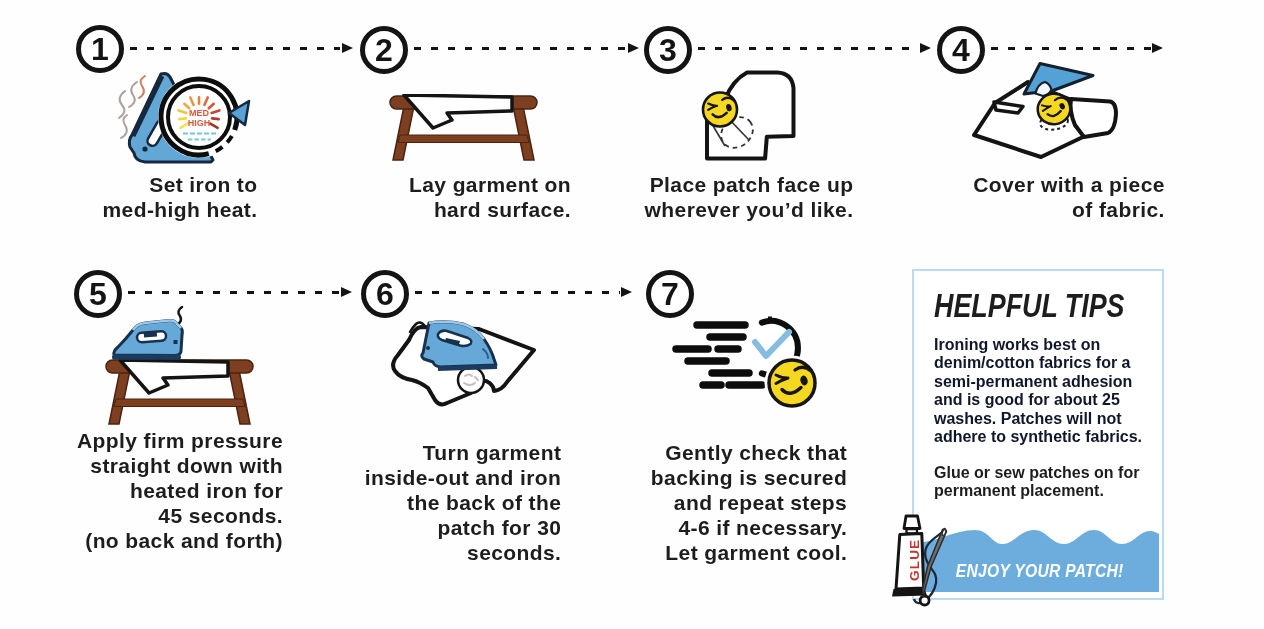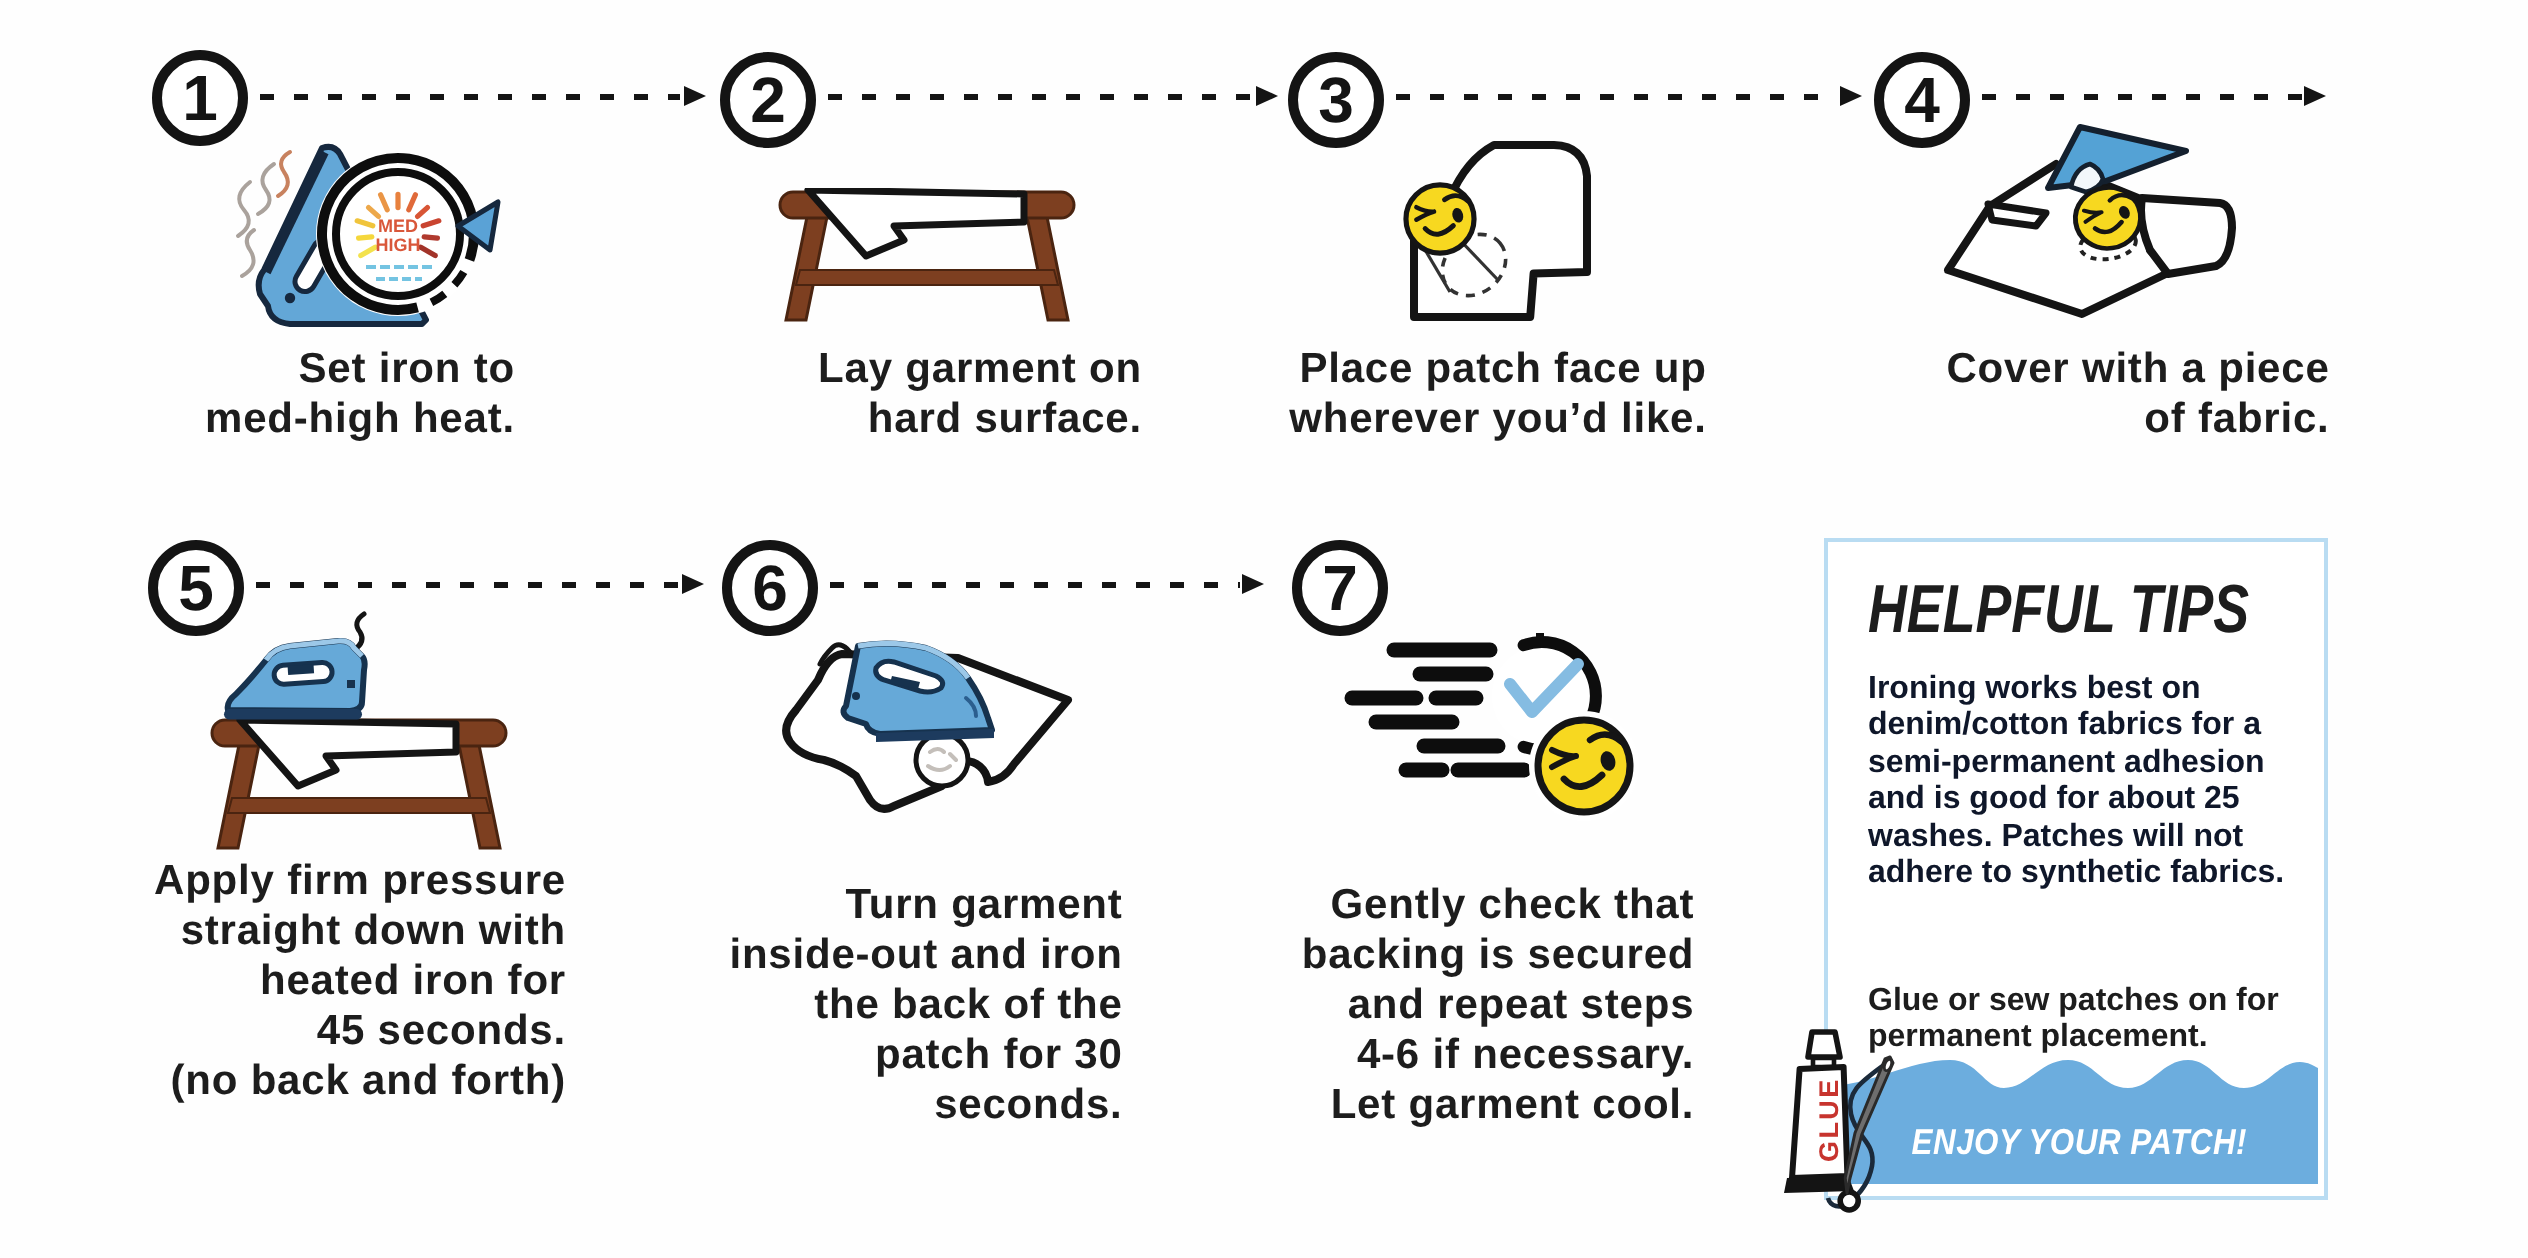--- a/index.html
+++ b/index.html
@@ -177,21 +177,21 @@
   <text x="94" y="46" font-family="Liberation Sans,sans-serif" font-size="9" font-weight="bold" fill="#d9573a" text-anchor="middle">MED</text>
   <text x="94" y="55.5" font-family="Liberation Sans,sans-serif" font-size="9" font-weight="bold" fill="#d9573a" text-anchor="middle">HIGH</text>
   <line x1="78" y1="63.5" x2="111" y2="63.5" stroke="#74c4e2" stroke-width="2" stroke-dasharray="5,2"></line>
   <line x1="83" y1="69.5" x2="106" y2="69.5" stroke="#74c4e2" stroke-width="2" stroke-dasharray="4.5,2"></line>
   <path d="M124,43 L144,31 L140,55 Z" fill="#5aa2d6" stroke="#16283e" stroke-width="2.5" stroke-linejoin="round"></path>
 </svg>
 
 <div class="abs" style="left:912px;top:269px;width:248px;height:327px;border:2px solid #b9dcf2;background:#fff;"></div>
 <div class="abs" style="left:934px;top:286px;font-style:italic;font-weight:bold;font-size:34px;color:#1d1d1d;transform:scaleX(0.79);transform-origin:left top;white-space:nowrap;">HELPFUL TIPS</div>
 <div class="abs" style="left:934px;top:336px;font-weight:bold;font-size:16px;line-height:18.4px;color:#0f172a;">Ironing works best on<br>denim/cotton fabrics for a<br>semi-permanent adhesion<br>and is good for about 25<br>washes. Patches will not<br>adhere to synthetic fabrics.</div>
-<div class="abs" style="left:934px;top:464px;font-weight:bold;font-size:16px;line-height:18.4px;color:#1d1d1d;margin-top:28px;">Glue or sew patches on for<br>permanent placement.</div>
+<div class="abs" style="left:934px;top:464px;font-weight:bold;font-size:16px;line-height:18.4px;color:#1d1d1d;">Glue or sew patches on for<br>permanent placement.</div>
 
 <svg class="abs" style="left:914px;top:524px;" width="245" height="71" viewBox="0 0 245 71">
   <path d="M0,19 C20,19 41,6 61,6 C75,6 78,20 88,20 C100,20 106,6 120,6 C133,6 137,20 150,20 C162,20 167,6 180,6 C192,6 196,20 208,20 C220,20 225,7 236,7 C240,7 243,9 245,10 L245,68 L0,68 Z" fill="#6cadde"></path>
 </svg>
 <div class="abs" style="left:945px;top:561px;width:166px;text-align:center;font-style:italic;font-weight:bold;font-size:18px;color:#fff;letter-spacing:0.3px;transform:scaleX(0.87);transform-origin:center top;white-space:nowrap;">ENJOY YOUR PATCH!</div>
 
 <svg class="abs" style="left:880px;top:505px;" width="95" height="115" viewBox="0 0 95 115">
   <path d="M26,11 L37.5,11 L40,23.5 L24,23.5 Z" fill="#fff" stroke="#141414" stroke-width="2.8" stroke-linejoin="round"></path>
   <path d="M26.5,24 L37,24 L37,28.5 L26.5,28.5 Z" fill="#fff" stroke="#141414" stroke-width="2.3"></path>
   <path d="M19.8,29.5 L41.8,28.5 L43.7,83 L16,84 Z" fill="#fff" stroke="#141414" stroke-width="3" stroke-linejoin="round"></path>

